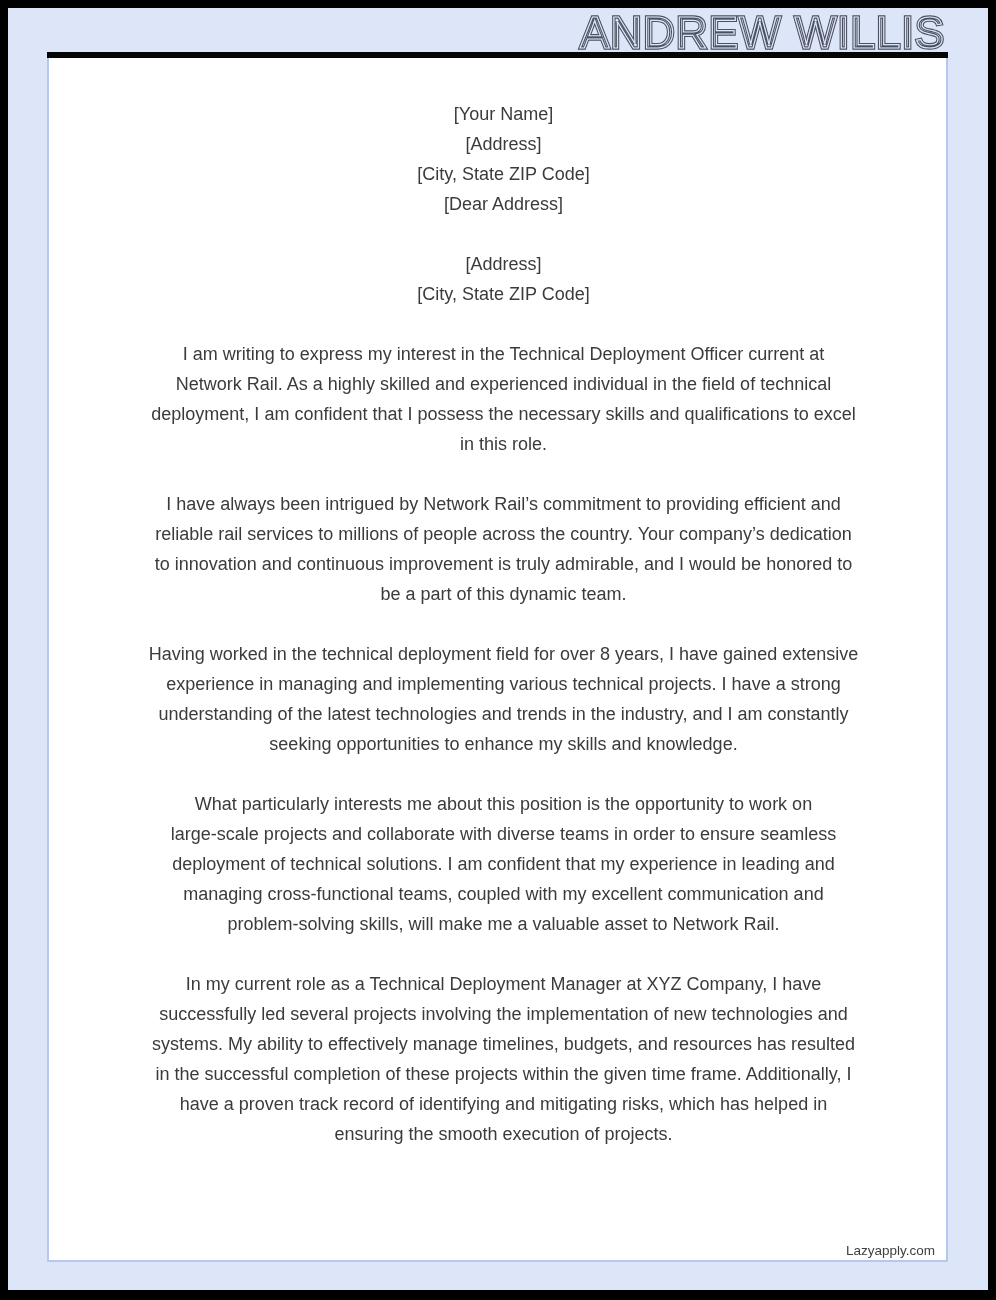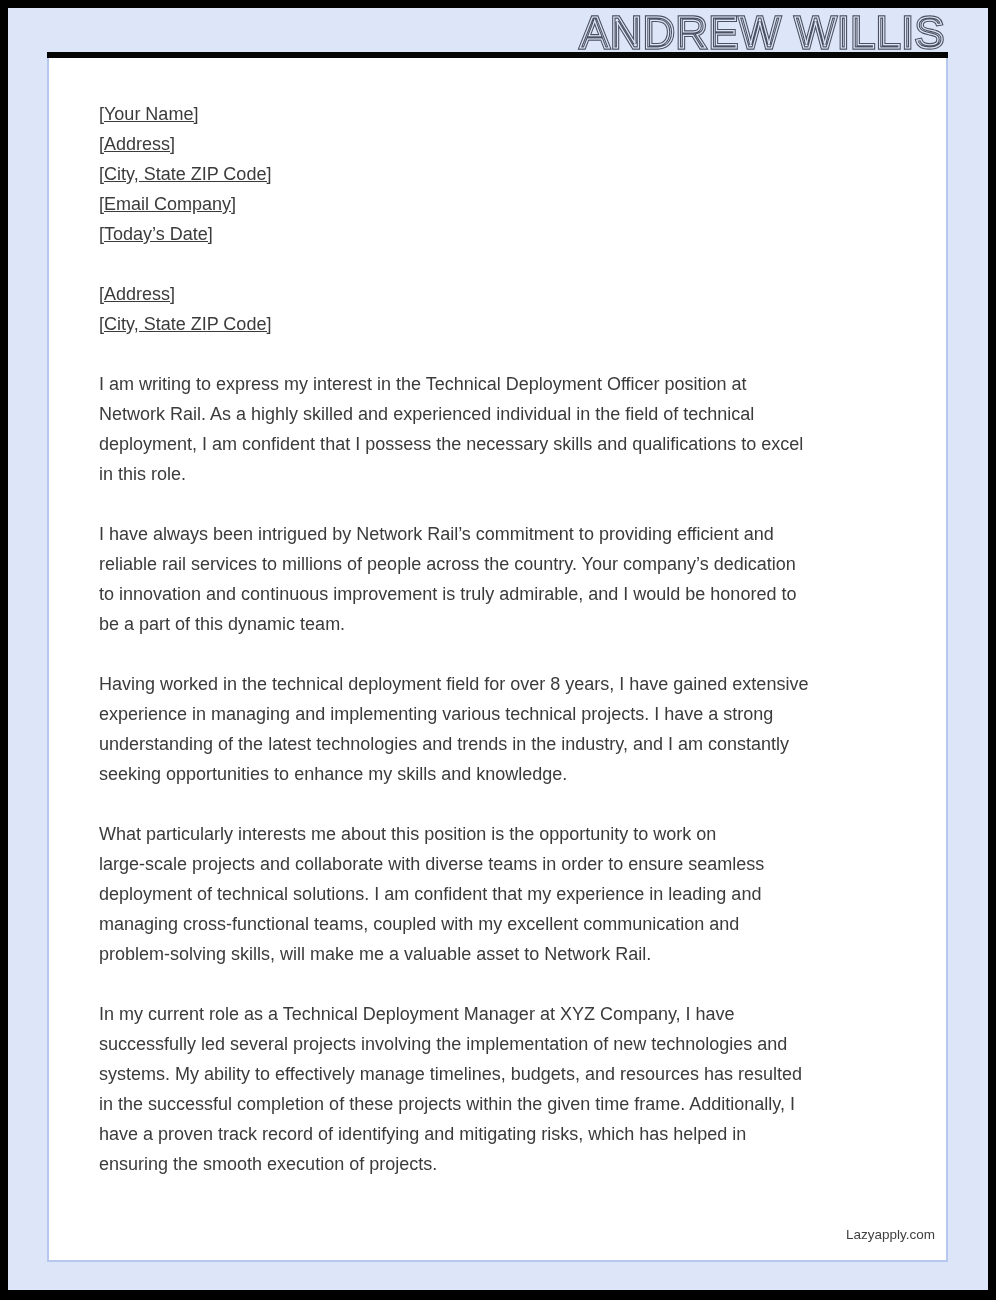--- a/index.html
+++ b/index.html
@@ -13,20 +13,21 @@
   }
   *{margin:0;padding:0;box-sizing:border-box;}
   html,body{background:#222;}
   body{font-family:"Liberation Sans", sans-serif;}
   .stage{
     position:relative;
     width:996px;height:1300px;
     background:var(--frame,#000);
     overflow:hidden;
     margin:0 auto;
+    text-align:center;
   }
   .canvas-bg{
     position:absolute;left:8px;top:8px;
     width:980px;height:1282px;
     background:var(--canvas,#dde6f8);
   }
   
   .brand{
     position:absolute;
     top:11px;right:51px;
@@ -60,30 +61,30 @@
     border-bottom:2px solid var(--page_border,#b7c8f0);
     
     overflow:visible;
   }
   .letter{
     padding:41px 38px 0 50px;
     font-size:18px;
     line-height:30px;
     color:var(--ink,#3b3b3b);
   }
-  .addr-block{margin-bottom:30px;text-decoration:underline;}
+  .addr-block{margin-bottom:30px;}
   .salutation{margin-bottom:30px;}
   .para{
     margin-bottom:30px;
     white-space:pre-line;
   }
   .para:last-child{margin-bottom:0;}
   .watermark{
     position:absolute;
-    right:11px;bottom:18px;
+    right:11px;bottom:2px;
     font-size:13.5px;
     line-height:15px;
     color:#3f3f3f;
     background:var(--page,#fff);
     padding-left:6px;
   }
 </style>
 </head>
 <body>
 
@@ -94,31 +95,30 @@
 
   <div class="top-rule"></div>
 
   <div class="page">
     <div class="letter">
 
       <div class="addr-block">
         <div>[Your Name]</div>
         <div>[Address]</div>
         <div>[City, State ZIP Code]</div>
-        <div>[Email Company]</div>
-        <div>[Today’s Date]</div>
+        <div>[Dear Address]</div>
       </div>
 
       <div class="addr-block">
         <div>[Address]</div>
         <div>[City, State ZIP Code]</div>
       </div>
 
 
-      <div class="para">I am writing to express my interest in the Technical Deployment Officer position at
+      <div class="para">I am writing to express my interest in the Technical Deployment Officer current at
 Network Rail. As a highly skilled and experienced individual in the field of technical
 deployment, I am confident that I possess the necessary skills and qualifications to excel
 in this role.</div>
       <div class="para">I have always been intrigued by Network Rail’s commitment to providing efficient and
 reliable rail services to millions of people across the country. Your company’s dedication
 to innovation and continuous improvement is truly admirable, and I would be honored to
 be a part of this dynamic team.</div>
       <div class="para">Having worked in the technical deployment field for over 8 years, I have gained extensive
 experience in managing and implementing various technical projects. I have a strong
 understanding of the latest technologies and trends in the industry, and I am constantly

